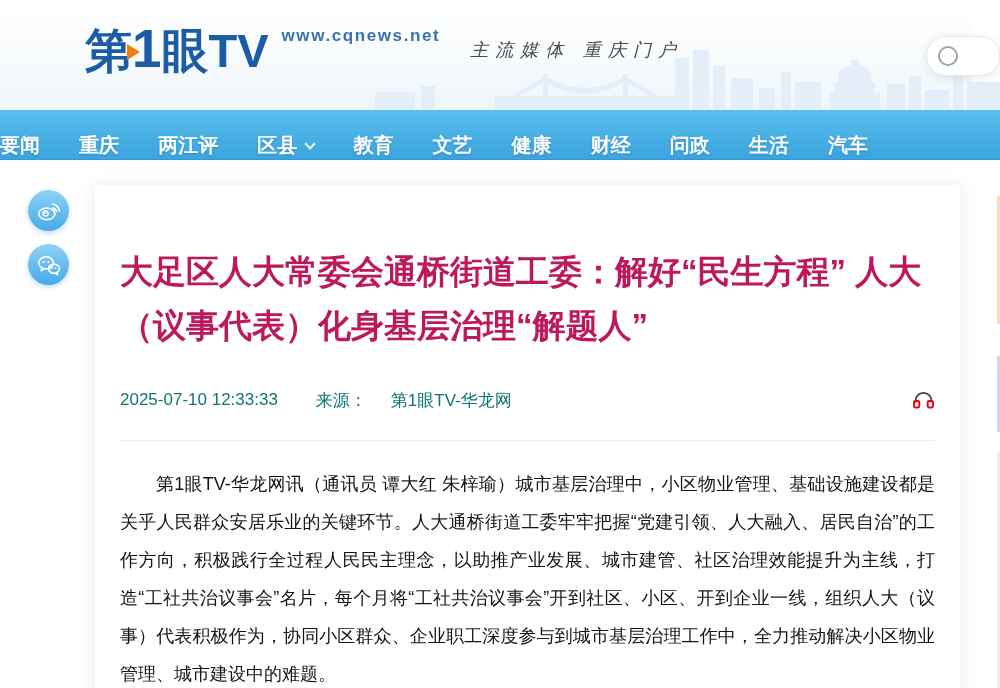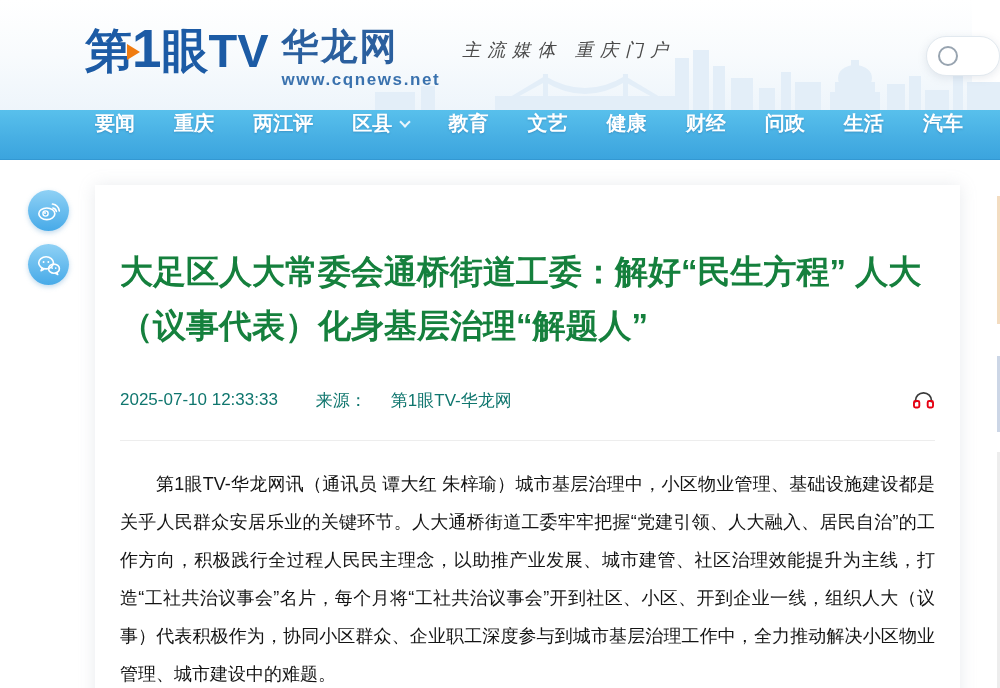--- a/index.html
+++ b/index.html
@@ -22,40 +22,40 @@
   .digit-wrap { position:relative; display:inline-block; }
   .brand-digit { font-size:53px; color:#1c5ba5; }
   .tri-orange {
     position:absolute; left:-5px; top:28px; width:0; height:0;
     border-left:13px solid #f07c10; border-top:8px solid transparent; border-bottom:8px solid transparent;
   }
   .hualong { margin-left:13px; padding-top:9px; cursor:pointer; }
   .hl-name { font-size:37px; color:#2a5f9e; font-weight:bold; line-height:44px; letter-spacing:2px; }
   .hl-url { font-size:17px; color:#3a72ae; font-weight:bold; letter-spacing:1.6px; margin-top:1px; }
   .slogan {
-    margin-left:22px; padding-top:22px;
+    margin-left:30px; padding-top:22px;
     font-family:"DejaVu Serif","Liberation Serif",serif; font-style:italic;
     font-size:18px; color:#4a4a4a; letter-spacing:7px; white-space:nowrap;
   }
   .search-pill {
     position:absolute; top:36px; right:-28px; width:74px; height:40px; border-radius:20px;
     background:#fff; border:1px solid #e2e9ef; box-shadow:0 2px 8px rgba(120,140,160,.18); cursor:pointer;
   }
   .search-circle {
     position:absolute; left:11px; top:9px; width:20px; height:20px;
     border-radius:50%; border:2px solid #98a4b0; background:#fff;
   }
 
   
   .nav {
     position:absolute; top:110px; left:0; width:1000px; height:50px;
     background:linear-gradient(180deg,#58c0ec 0%,#46aee3 60%,#3ba4de 100%);
     border-bottom:1px solid #3398d2;
   }
-  .nav-inner { margin-left:95px; width:868px; height:100%; display:flex; justify-content:space-between; align-items:flex-start; }
+  .nav-inner { width:868px; height:100%; display:flex; justify-content:space-between; align-items:flex-end; }
   .nav-item {
     color:#fff; font-size:20px; font-weight:600; cursor:pointer;
     text-shadow:0 1px 2px rgba(30,90,140,.35); display:flex; align-items:center; white-space:nowrap;
   }
   .chev {
     display:inline-block; width:8px; height:8px; margin-left:9px; margin-top:-4px;
     border-right:2px solid #eaf6fd; border-bottom:2px solid #eaf6fd; transform:rotate(45deg);
   }
 
   
@@ -66,21 +66,21 @@
     box-shadow:0 2px 5px rgba(80,150,200,.35);
     display:flex; align-items:center; justify-content:center;
   }
 
   
   .card {
     position:absolute; left:95px; top:185px; width:865px; height:525px;
     background:#fff; box-shadow:0 1px 16px rgba(150,160,175,.22);
     padding:0 25px;
   }
-  .title { padding-top:60px; font-size:33px; line-height:1.63; color:#15803d; font-weight:700; }
+  .title { padding-top:60px; font-size:33px; line-height:1.63; color:#be185d; font-weight:700; }
   .meta { margin-top:36px; display:flex; align-items:center; font-size:17px; color:#0f766e; }
   .src-label { margin-left:38px; }
   .src-name { margin-left:24px; }
   .listen { margin-left:auto; cursor:pointer; line-height:0; }
   .divider { border:none; border-top:1px solid #ededed; margin-top:28px; }
   .body-text {
     margin-top:24px; font-size:18px; line-height:38px; color:#141414;
     text-indent:2em; text-align:justify;
   }
 
@@ -125,21 +125,20 @@
       <rect x="578" y="22" width="10" height="40"></rect>
       <rect x="592" y="34" width="33" height="28"></rect>
     </g>
   </svg>
 
   <div class="logo-row">
     <div class="brand">
       <span>第</span><span class="digit-wrap"><span class="tri-orange"></span><span class="brand-digit">1</span></span><span>眼TV</span>
     </div>
     <div class="hualong">
-      <div class="hl-name">华龙网</div>
       <div class="hl-url">www.cqnews.net</div>
     </div>
     <div class="slogan">主流媒体  重庆门户</div>
   </div>
 
   <div class="search-pill">
     <span class="search-circle"></span>
   </div>
 </div>
 

